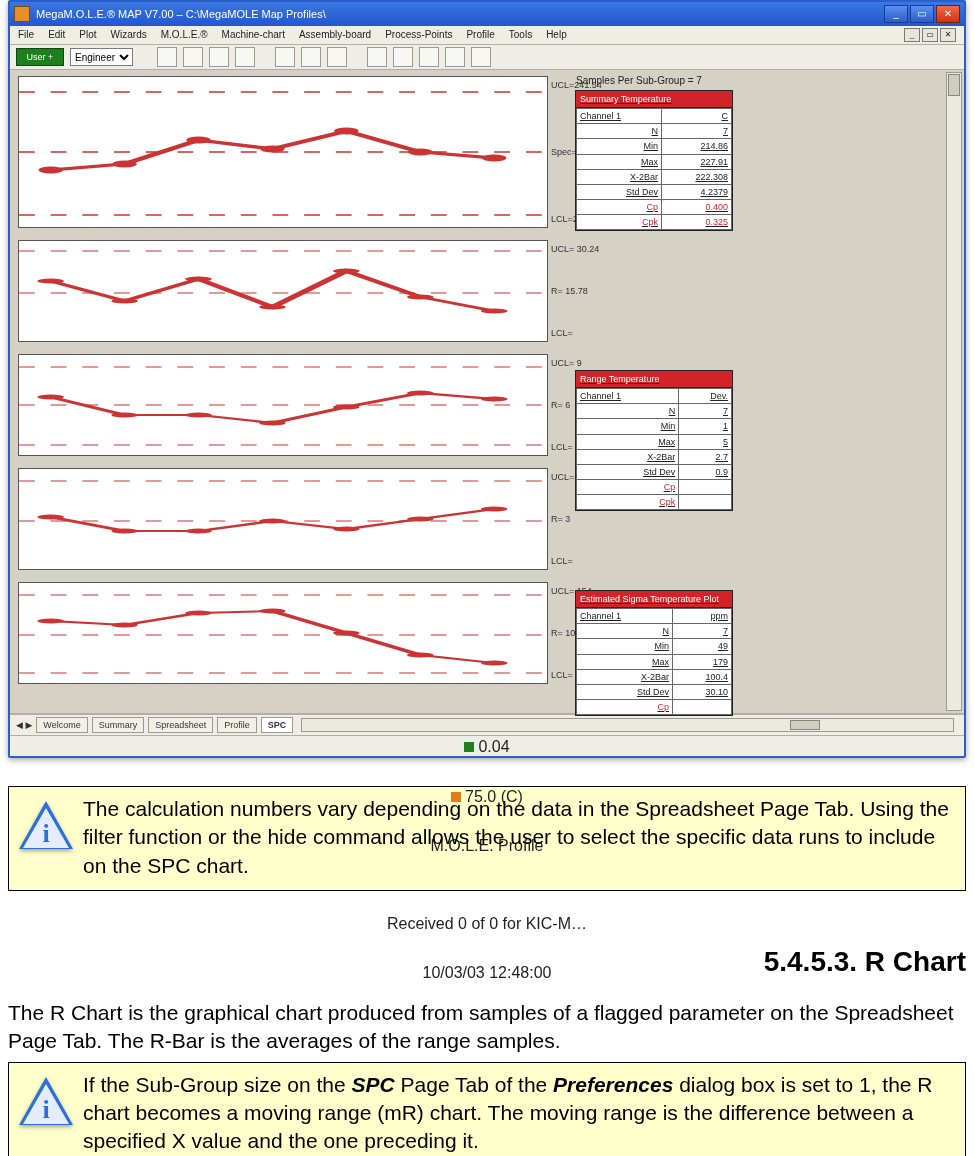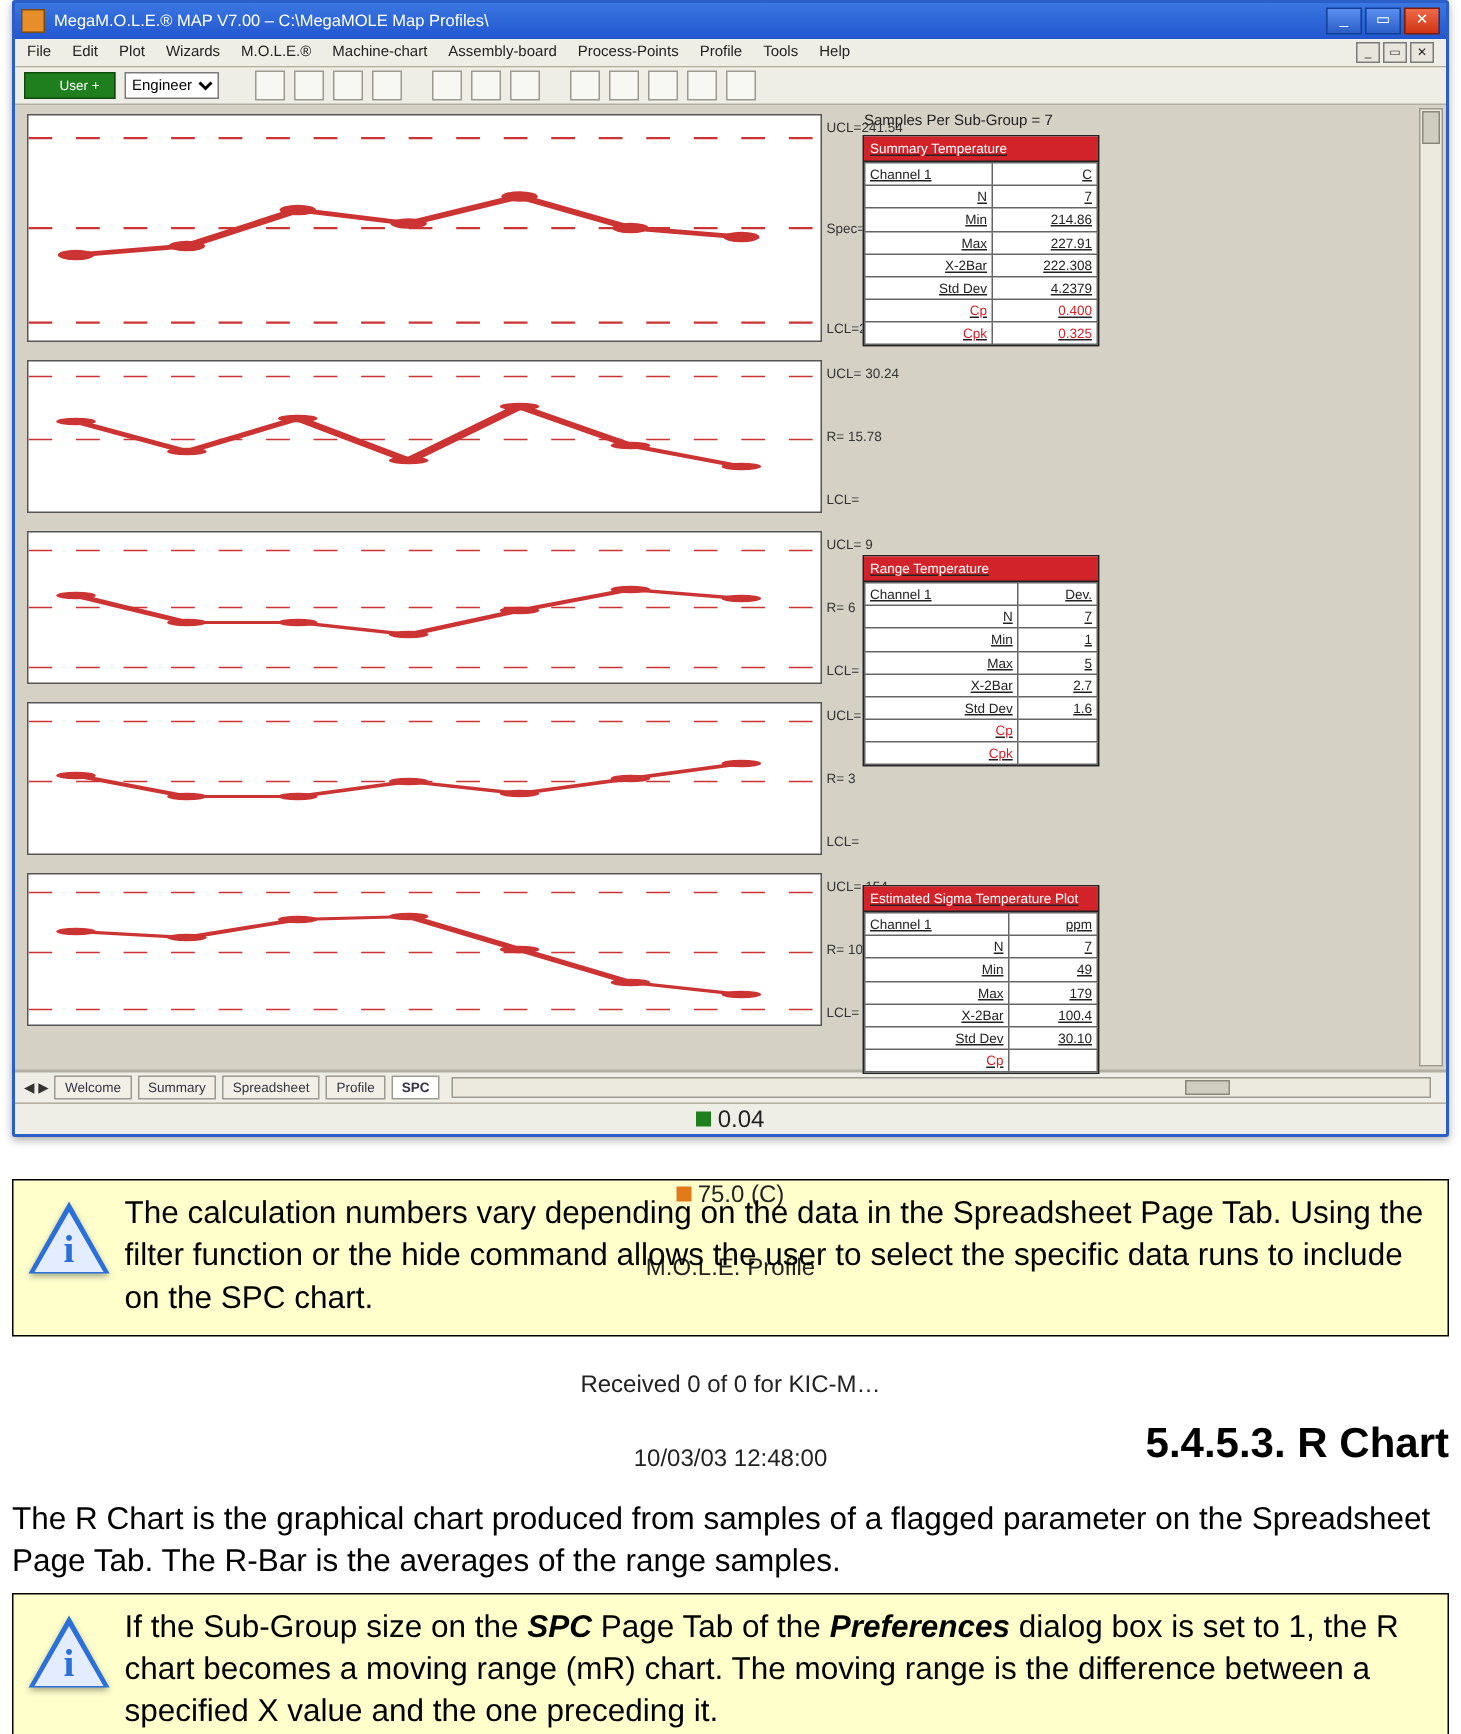--- a/index.html
+++ b/index.html
@@ -69,21 +69,21 @@
   }
   .toolbar {
     display:flex; align-items:center; gap:6px;
     height:24px;
     background:#efeee6;
     border-bottom:1px solid #b2afa2;
     padding:0 6px;
   }
   .toolbar .green {
     width:46px;height:16px;background:#1f7f1f;border:1px solid #0e4a0e;
-    color:#fff;font-size:9px;display:flex;align-items:center;justify-content:center;padding-left:13px;
+    color:#fff;font-size:9px;display:flex;align-items:center;justify-content:center;
   }
   .toolbar select {
     height:18px;font-size:10px;border:1px solid #7a7a7a;background:#fff;
   }
   .toolbar .tbtn {
     width:18px;height:18px;background:#f7f7f3;border:1px solid #9c9a90;
   }
   .content {
     position:relative;
     background:#d5d1c4;
@@ -457,21 +457,21 @@
           <tr>
                 <td class="r">Max</td>
                 <td class="r">5</td>
               </tr>
           <tr>
                 <td class="r">X-2Bar</td>
                 <td class="r">2.7</td>
               </tr>
           <tr>
                 <td class="r">Std Dev</td>
-                <td class="r">1.6</td>
+                <td class="r">0.9</td>
               </tr>
           <tr class="pink">
                 <td class="r">Cp</td>
                 <td class="r"></td>
               </tr>
           <tr class="pink">
                 <td class="r">Cpk</td>
                 <td class="r"></td>
               </tr>
         </tbody>

